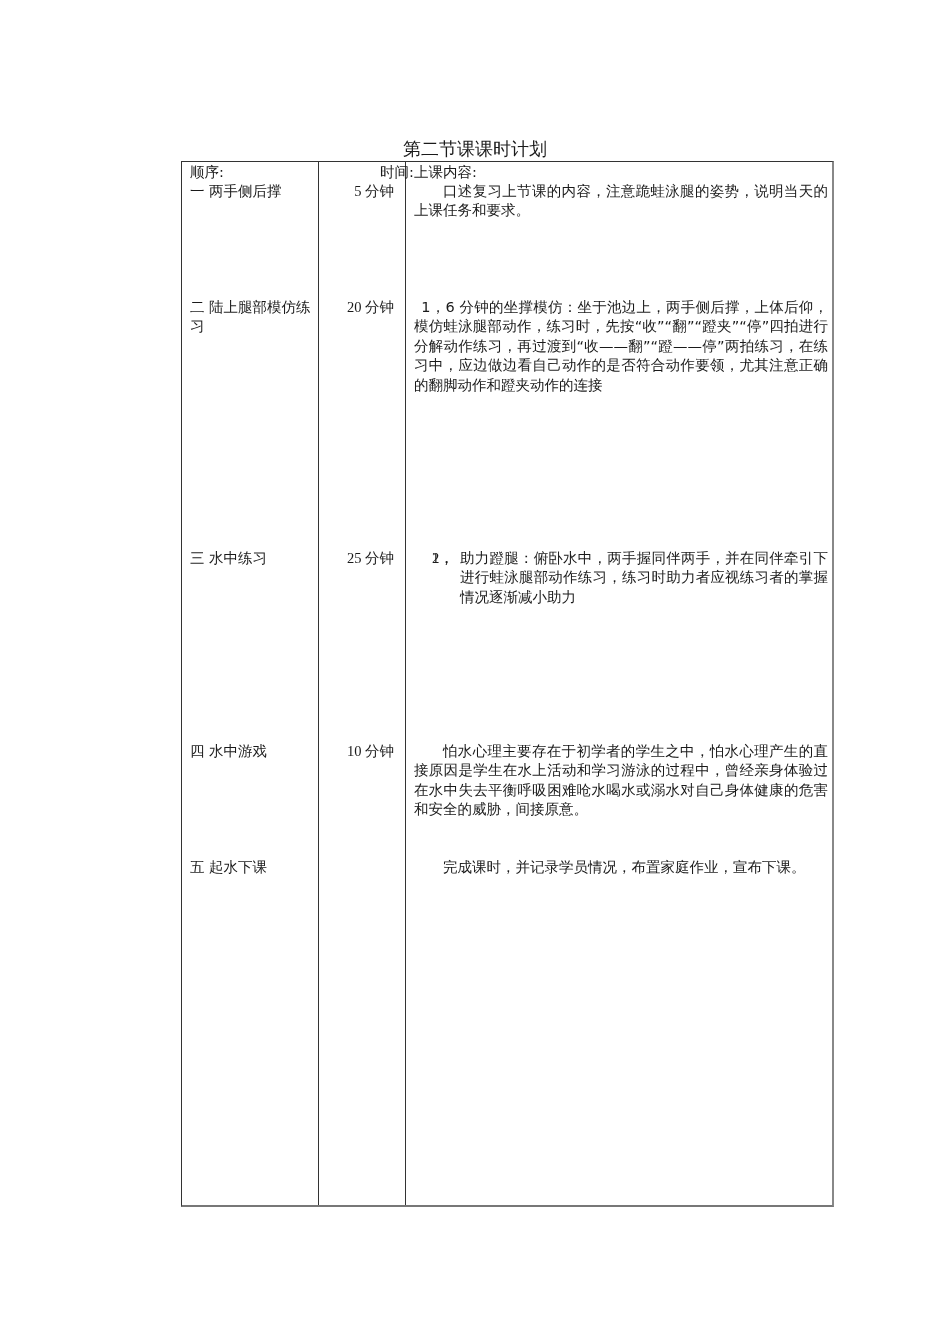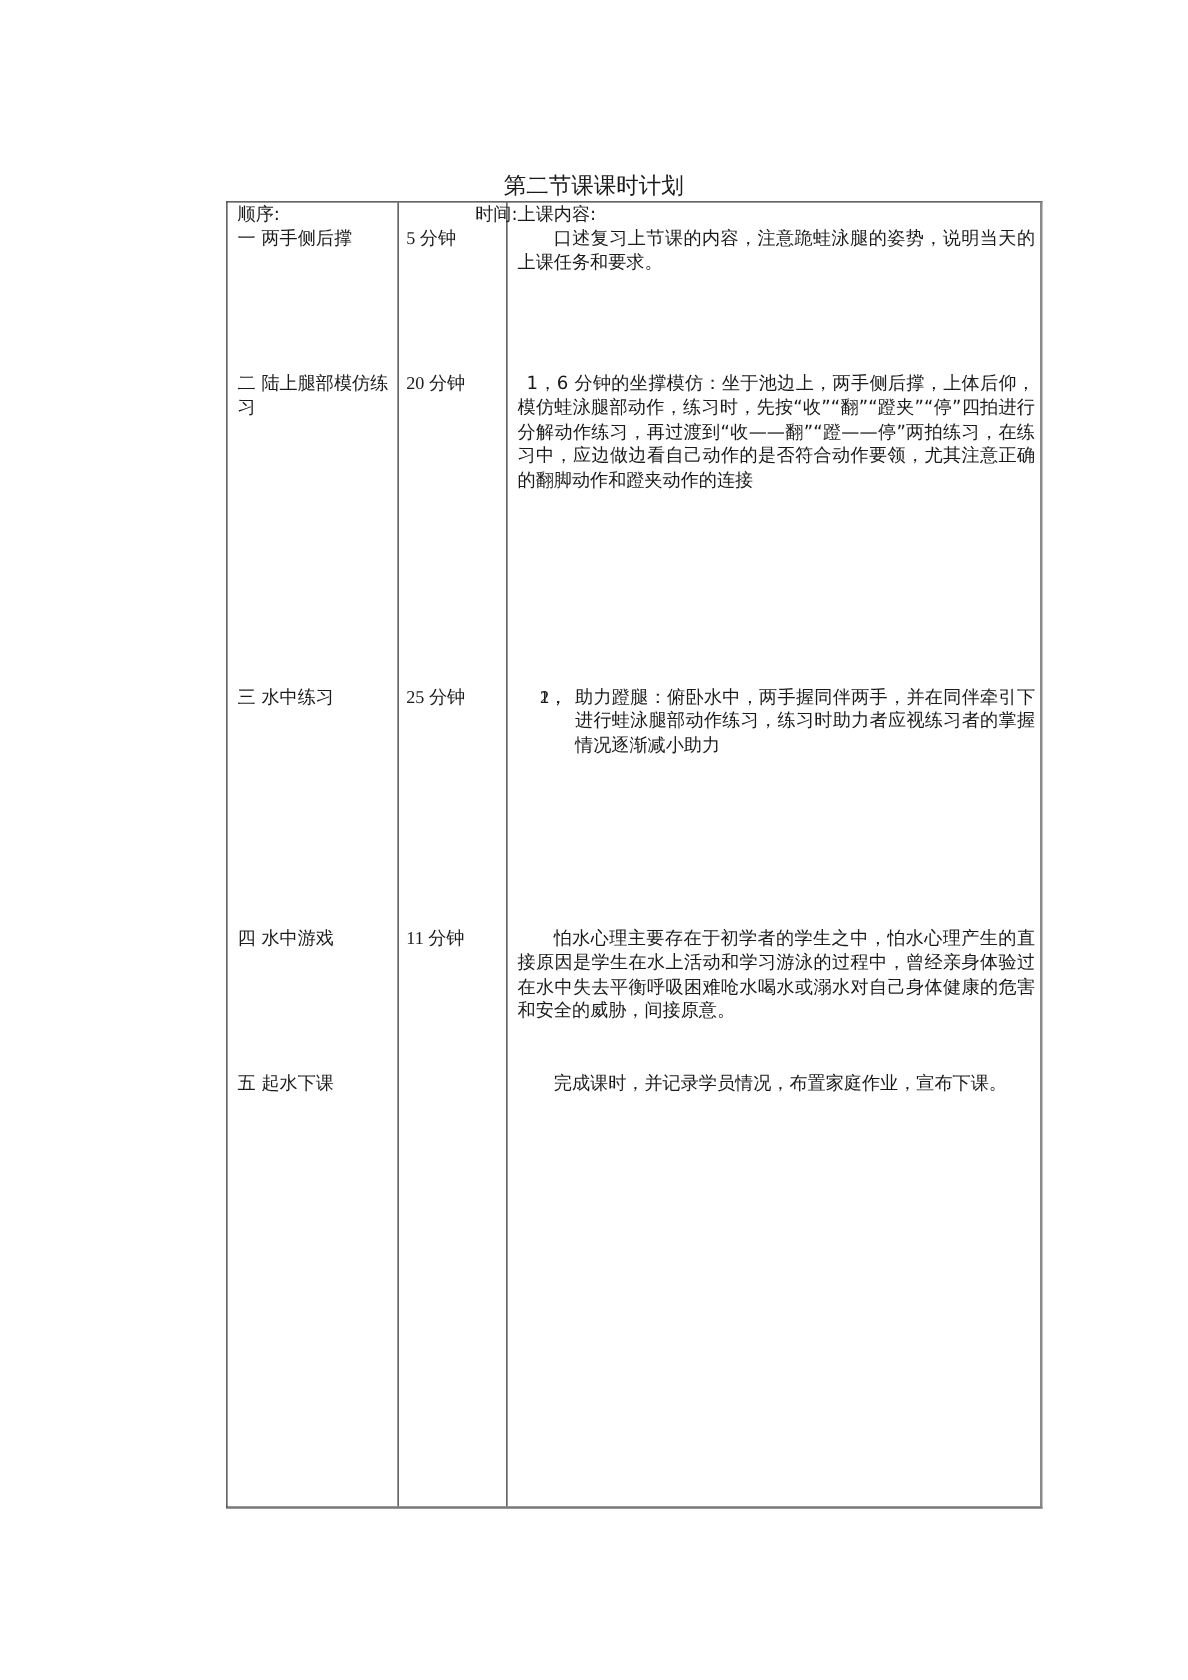--- a/index.html
+++ b/index.html
@@ -16,21 +16,21 @@
       position: absolute; left: 152px; top: 161px; width: 653px; height: 1046px;
       border: 1px solid #333; border-bottom: 2px solid #777; border-right: 2px solid #888;
       box-sizing: border-box;
       margin-left: 29px;
     }
     .vline { position: absolute; top: 0; bottom: 0; width: 1px; background: #333; }
     .vline.c1 { left: 136px; }
     .vline.c2 { left: 223px; }
     .cell { position: absolute; font-size: 14.5px; line-height: 19.4px; }
     .seq { left: 8px; width: 122px; }
-    .time { left: 143px; width: 86px; text-align: left; }
+    .time { left: 126px; width: 86px; text-align: right; }
     .time.hdr { text-align: left; left: 146px; }
     .content { left: 232px; width: 414px; text-align: justify; }
     .num { font-family: "Liberation Serif", "DejaVu Serif", serif; }
     .indent { text-indent: 2em; }
     .ol-item { position: relative; padding-left: 46px; }
     .ol-item .n { position: absolute; left: 18px; top: 0; font-family: "Liberation Serif", serif; }
   </style>
 </head>
 <body>
 
@@ -62,21 +62,21 @@
     <div class="ol-item">
       <span class="n">1，</span>
     </div>
     <div class="ol-item">
       <span class="n">2，</span>
       <span>助力蹬腿：俯卧水中，两手握同伴两手，并在同伴牵引下进行蛙泳腿部动作练习，练习时助力者应视练习者的掌握情况逐渐减小助力</span>
     </div>
   </div>
 
   <div class="cell seq" style="top:580px;">四 水中游戏</div>
-  <div class="cell time num" style="top:580px;">11 分钟</div>
+  <div class="cell time num" style="top:580px;">10 分钟</div>
   <div class="cell content" style="top:580px;">
     <div class="indent">怕水心理主要存在于初学者的学生之中，怕水心理产生的直接原因是学生在水上活动和学习游泳的过程中，曾经亲身体验过在水中失去平衡呼吸困难呛水喝水或溺水对自己身体健康的危害和安全的威胁，间接原意。</div>
   </div>
 
   <div class="cell seq" style="top:696px;">五 起水下课</div>
   <div class="cell time num" style="top:696px;"></div>
   <div class="cell content" style="top:696px;">
     <div class="indent">完成课时，并记录学员情况，布置家庭作业，宣布下课。</div>
   </div>
 </div>

